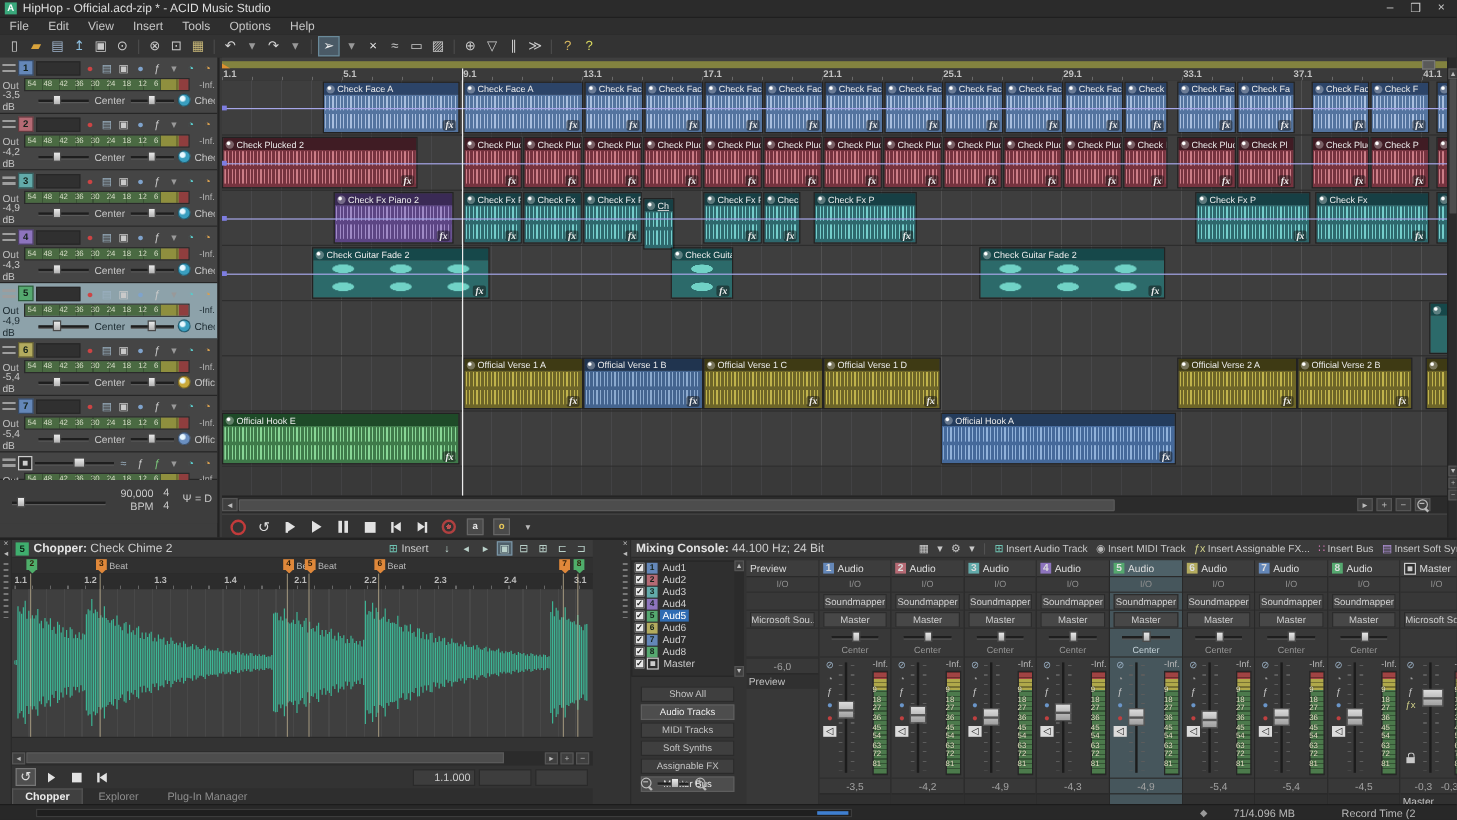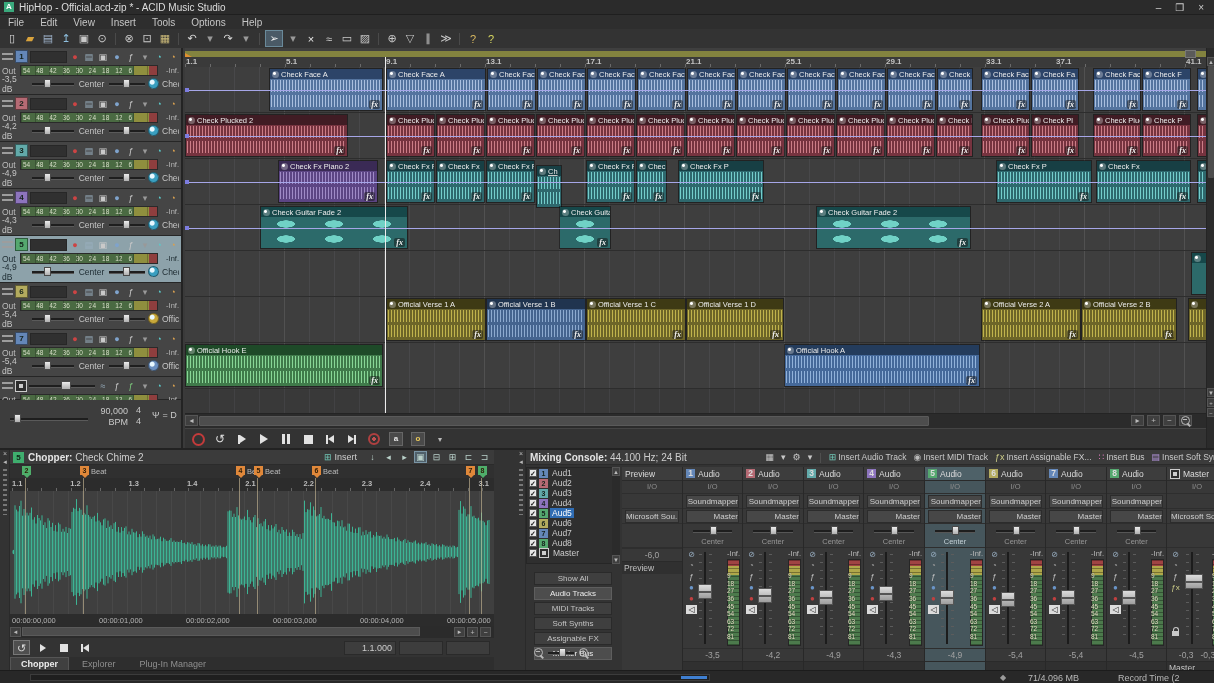--- a/index.html
+++ b/index.html
@@ -175,21 +175,21 @@
   .mag i.v{trans:0;transform:rotate(90deg);}
   
   #strips{position:absolute;left:106px;top:17px;height:203px;}
   .strip{position:absolute;top:0;height:203px;border-right:1px solid #282828;background:#383838;box-sizing:border-box;}
   .strip.sel{background:#46565c;}
   .st-name{height:13px;display:flex;align-items:center;gap:3px;padding:0 3px;border-bottom:1px solid #2a2a2a;background:#3d3d3d;}
   .strip.sel .st-name{background:#4e6168;}
   .st-name span{font-size:8.5px;color:#dcdcdc;}
   .st-io{height:12px;font-size:7.5px;color:#8f8f8f;text-align:center;line-height:12px;border-bottom:1px solid #2e2e2e;}
   .srow{height:13px;border-bottom:1px solid #2e2e2e;padding-top:1px;box-sizing:content-box;}
-  .sbtn{margin:0 3px;background:#474747;border:1px solid #2c2c2c;font-size:8px;color:#cfcfcf;text-align:right;height:11px;line-height:11px;overflow:hidden;white-space:nowrap;}
+  .sbtn{margin:0 3px;background:#474747;border:1px solid #2c2c2c;font-size:8px;color:#cfcfcf;text-align:center;height:11px;line-height:11px;overflow:hidden;white-space:nowrap;}
   .st-pan{height:23px;position:relative;border-bottom:1px solid #2e2e2e;}
   .st-pan .pline{position:absolute;left:10px;right:10px;top:6px;height:2px;background:#1e1e1e;box-shadow:0 1px 0 #565656;}
   .st-pan .pth{position:absolute;left:50%;top:2px;width:7px;height:9px;margin-left:-3px;background:linear-gradient(#ececec,#b0b0b0);border:1px solid #4a4a4a;box-sizing:border-box;}
   .st-pan .plab{position:absolute;left:0;right:0;top:13px;text-align:center;font-size:7.5px;color:#979797;}
   .strip.sel .plab{color:#c4d2d8;}
   .st-main{position:relative;height:100px;}
   .sic{position:absolute;left:3px;width:11px;height:10px;font-size:8px;line-height:10px;text-align:center;color:#b5b5b5;}
   .sic.white{background:#dcdcdc;color:#222;height:9px;line-height:9px;}
   .fader-track{position:absolute;top:4px;bottom:4px;width:2px;background:#1c1c1c;}
   .fader-ticks{position:absolute;top:6px;bottom:6px;width:3px;background:repeating-linear-gradient(180deg,#5c5c5c 0 1px,transparent 1px 8px);}
@@ -658,21 +658,21 @@
       <div id="ruler">
           <span class="rlab" style="left: 1px;">1.1</span>
           <span class="rlab" style="left: 101px;">5.1</span>
           <span class="rlab" style="left: 201px;">9.1</span>
           <span class="rlab" style="left: 301px;">13.1</span>
           <span class="rlab" style="left: 401px;">17.1</span>
           <span class="rlab" style="left: 501px;">21.1</span>
           <span class="rlab" style="left: 601px;">25.1</span>
           <span class="rlab" style="left: 701px;">29.1</span>
           <span class="rlab" style="left: 801px;">33.1</span>
-          <span class="rlab" style="left: 871px;">37.1</span>
+          <span class="rlab" style="left: 893px;">37.1</span>
           <span class="rlab" style="left: 1001px;">41.1</span>
         </div>
       <div class="ruler-corner"></div>
       <div id="rows">
           <div class="trow"></div>
           <div class="trow"></div>
           <div class="trow"></div>
           <div class="trow"></div>
           <div class="trow"></div>
           <div class="trow"></div>
@@ -1454,28 +1454,20 @@
           <span class="chrl" style="left: 351.8px;">2.3</span>
           <span class="chrl" style="left: 410.1px;">2.4</span>
           <span class="chrl" style="left: 468.4px;">3.1</span>
         </div>
       <div id="ch-wave">
           <svg width="480" height="123" viewBox="0 0 480 123">
             <path id="wavepath" fill="none" stroke="#3db494" stroke-width="1" d="M0.0 59.5V62.5M1.5 58.9V63.1M3.0 14.3V107.7M4.5 18.6V103.4M6.0 20.4V101.6M7.5 15.0V107.0M9.0 9.7V112.3M10.5 24.7V97.3M12.0 18.0V104.0M13.5 24.4V97.6M15.0 21.7V100.3M16.5 24.5V97.5M18.0 21.8V100.2M19.5 16.5V105.5M21.0 28.6V93.4M22.5 26.2V95.8M24.0 32.5V89.5M25.5 24.0V98.0M27.0 27.0V95.0M28.5 29.4V92.6M30.0 24.3V97.7M31.5 34.0V88.0M33.0 31.3V90.7M34.5 37.1V84.9M36.0 27.2V94.8M37.5 29.6V92.4M39.0 36.0V86.0M40.5 31.8V90.2M42.0 39.8V82.2M43.5 34.1V87.9M45.0 40.6V81.4M46.5 31.7V90.3M48.0 33.3V88.7M49.5 40.8V81.2M51.0 37.8V84.2M52.5 40.6V81.4M54.0 35.9V86.1M55.5 42.0V80.0M57.0 36.9V85.1M58.5 37.8V84.2M60.0 20.9V101.1M61.5 16.8V105.2M63.0 17.8V104.2M64.5 8.1V113.9M66.0 20.1V101.9M67.5 16.9V105.1M69.0 18.7V103.3M70.5 23.9V98.1M72.0 21.8V100.2M73.5 23.5V98.5M75.0 14.3V107.7M76.5 24.0V98.0M78.0 25.6V96.4M79.5 27.9V94.1M81.0 25.9V96.1M82.5 24.8V97.2M84.0 30.5V91.5M85.5 21.9V100.1M87.0 29.6V92.4M88.5 31.3V90.7M90.0 34.3V87.7M91.5 28.4V93.6M93.0 27.4V94.6M94.5 37.0V85.0M96.0 29.6V92.4M97.5 35.8V86.2M99.0 34.3V87.7M100.5 38.0V84.0M102.0 32.2V89.8M103.5 30.9V91.1M105.0 40.7V81.3M106.5 36.0V86.0M108.0 41.6V80.4M109.5 36.1V85.9M111.0 39.9V82.1M112.5 36.9V85.1M114.0 35.4V86.6M115.5 43.3V78.7M117.0 40.5V81.5M118.5 43.6V78.4M120.0 37.8V84.2M121.5 41.2V80.8M123.0 41.7V80.3M124.5 40.3V81.7M126.0 46.2V75.8M127.5 43.1V78.9M129.0 45.6V76.4M130.5 40.3V81.7M132.0 42.9V79.1M133.5 45.7V76.3M135.0 44.6V77.4M136.5 46.8V75.2M138.0 44.6V77.4M139.5 48.3V73.7M141.0 43.4V78.6M142.5 45.4V76.6M144.0 48.3V73.7M145.5 47.9V74.1M147.0 47.6V74.4M148.5 45.7V76.3M150.0 50.2V71.8M151.5 46.7V75.3M153.0 48.2V73.8M154.5 49.8V72.2M156.0 49.9V72.1M157.5 48.9V73.1M159.0 47.1V74.9M160.5 50.9V71.1M162.0 49.6V72.4M163.5 51.0V71.0M165.0 50.5V71.5M166.5 51.0V71.0M168.0 50.8V71.2M169.5 49.0V73.0M171.0 52.0V70.0M172.5 51.7V70.3M174.0 53.2V68.8M175.5 51.2V70.8M177.0 51.6V70.4M178.5 52.8V69.2M180.0 51.1V70.9M181.5 53.6V68.4M183.0 53.0V69.0M184.5 54.6V67.4M186.0 52.0V70.0M187.5 52.4V69.6M189.0 54.5V67.5M190.5 53.2V68.8M192.0 55.2V66.8M193.5 53.8V68.2M195.0 55.3V66.7M196.5 53.2V68.8M198.0 53.4V68.6M199.5 55.7V66.3M201.0 54.7V67.3M202.5 55.6V66.4M204.0 54.2V67.8M205.5 55.7V66.3M207.0 54.6V67.4M208.5 54.7V67.3M210.0 56.4V65.6M211.5 55.8V66.2M213.0 56.1V65.9M214.5 54.8V67.2M216.0 20.3V101.7M217.5 19.4V102.6M219.0 19.7V102.3M220.5 25.9V96.1M222.0 22.7V99.3M223.5 26.0V96.0M225.0 16.1V105.9M226.5 24.4V97.6M228.0 27.6V94.4M229.5 28.6V93.4M231.0 27.7V94.3M232.5 25.5V96.5M234.0 29.1V92.9M235.5 18.9V103.1M237.0 26.1V95.9M238.5 29.2V92.8M240.0 31.4V90.6M241.5 26.2V95.8M243.0 24.0V98.0M244.5 36.1V85.9M246.0 27.2V94.8M247.5 33.1V88.9M249.0 32.3V89.7M250.5 35.3V86.7M252.0 30.4V91.6M253.5 28.0V94.0M255.0 38.2V83.8M256.5 34.1V87.9M258.0 39.5V82.5M259.5 34.1V87.9M261.0 37.4V84.6M262.5 35.6V86.4M264.0 33.0V89.0M265.5 41.2V80.8M267.0 38.8V83.2M268.5 42.7V79.3M270.0 36.0V86.0M271.5 39.0V83.0M273.0 40.7V81.3M274.5 38.4V83.6M276.0 45.0V77.0M277.5 41.5V80.5M279.0 44.9V77.1M280.5 38.7V83.3M282.0 41.0V81.0M283.5 44.9V77.1M285.0 43.1V78.9M286.5 46.0V76.0M288.0 43.1V78.9M289.5 47.8V74.2M291.0 42.1V79.9M292.5 9.6V112.4M294.0 21.1V100.9M295.5 18.2V103.8M297.0 18.7V103.3M298.5 11.3V110.7M300.0 24.7V97.3M301.5 15.4V106.6M303.0 19.1V102.9M304.5 25.4V96.6M306.0 24.5V97.5M307.5 23.0V99.0M309.0 16.0V106.0M310.5 27.2V94.8M312.0 24.8V97.2M313.5 28.1V93.9M315.0 27.7V94.3M316.5 27.9V94.1M318.0 29.0V93.0M319.5 22.2V99.8M321.0 31.2V90.8M322.5 31.5V90.5M324.0 35.2V86.8M325.5 29.6V92.4M327.0 30.2V91.8M328.5 35.3V86.7M330.0 29.2V92.8M331.5 36.4V85.6M333.0 35.5V86.5M334.5 39.7V82.3M336.0 32.5V89.5M337.5 32.7V89.3M339.0 40.8V81.2M340.5 35.7V86.3M342.0 41.8V80.2M343.5 37.6V84.4M345.0 42.0V80.0M346.5 36.4V85.6M348.0 36.2V85.8M349.5 44.5V77.5M351.0 40.7V81.3M352.5 44.1V77.9M354.0 39.2V82.8M355.5 43.3V78.7M357.0 40.9V81.1M358.5 40.4V81.6M360.0 46.6V75.4M361.5 44.0V78.0M363.0 45.5V76.5M364.5 41.0V81.0M366.0 44.5V77.5M367.5 45.0V77.0M369.0 44.6V77.4M370.5 47.5V74.5M372.0 45.8V76.2M373.5 47.7V74.3M375.0 43.5V78.5M376.5 46.2V75.8M378.0 48.1V73.9M379.5 48.1V73.9M381.0 48.1V73.9M382.5 46.9V75.1M384.0 50.3V71.7M385.5 46.4V75.6M387.0 48.5V73.5M388.5 50.1V71.9M390.0 50.5V71.5M391.5 49.1V72.9M393.0 47.9V74.1M394.5 52.0V70.0M396.0 49.3V72.7M397.5 51.1V70.9M399.0 51.1V70.9M400.5 51.8V70.2M402.0 50.5V71.5M403.5 49.4V72.6M405.0 52.7V69.3M406.5 51.7V70.3M408.0 53.3V68.7M409.5 51.7V70.3M411.0 52.5V69.5M412.5 52.4V69.6M414.0 51.2V70.8M415.5 53.9V68.1M417.0 53.3V68.7M418.5 54.8V67.2M420.0 52.3V69.7M421.5 53.1V68.9M423.0 54.1V67.9M424.5 53.1V68.9M426.0 55.3V66.7M427.5 54.2V67.8M429.0 55.6V66.4M430.5 53.3V68.7M432.0 53.9V68.1M433.5 55.5V66.5M435.0 54.7V67.3M436.5 55.9V66.1M438.0 54.7V67.3M439.5 56.3V65.7M441.0 54.5V67.5M442.5 54.9V67.1M444.0 56.4V65.6M445.5 55.9V66.1M447.0 18.9V103.1M448.5 10.1V111.9M450.0 22.6V99.4M451.5 15.4V106.6M453.0 17.7V104.3M454.5 25.4V96.6M456.0 23.3V98.7M457.5 23.3V98.7M459.0 15.1V106.9M460.5 25.5V96.5M462.0 24.7V97.3M463.5 27.0V95.0M465.0 27.5V94.5M466.5 26.7V95.3M468.0 29.4V92.6M469.5 21.6V100.4M471.0 29.8V92.2M472.5 31.3V90.7M474.0 34.2V87.8M475.5 29.5V92.5M477.0 29.0V93.0"></path>
           </svg>
         </div>
       <div id="mklines"></div>
-      <div id="ch-time">
-          <span class="chtl" style="left: 2px;">00:00:00,000</span>
-          <span class="chtl" style="left: 89px;">00:00:01,000</span>
-          <span class="chtl" style="left: 176px;">00:00:02,000</span>
-          <span class="chtl" style="left: 263px;">00:00:03,000</span>
-          <span class="chtl" style="left: 350px;">00:00:04,000</span>
-          <span class="chtl" style="left: 437px;">00:00:05,000</span>
-        </div>
       <div id="ch-scroll">
         <div class="chsq" style="left:0">◂</div>
         <div id="ch-thumb"></div>
         <div class="chsq" style="left:444px">▸</div>
         <div class="chsq" style="left:457px">+</div>
         <div class="chsq" style="left:470px">−</div>
       </div>
       <div id="ch-trans">
         <div class="chtp boxed">
             <span class="glyph" style="font-size:11px">↺</span>

